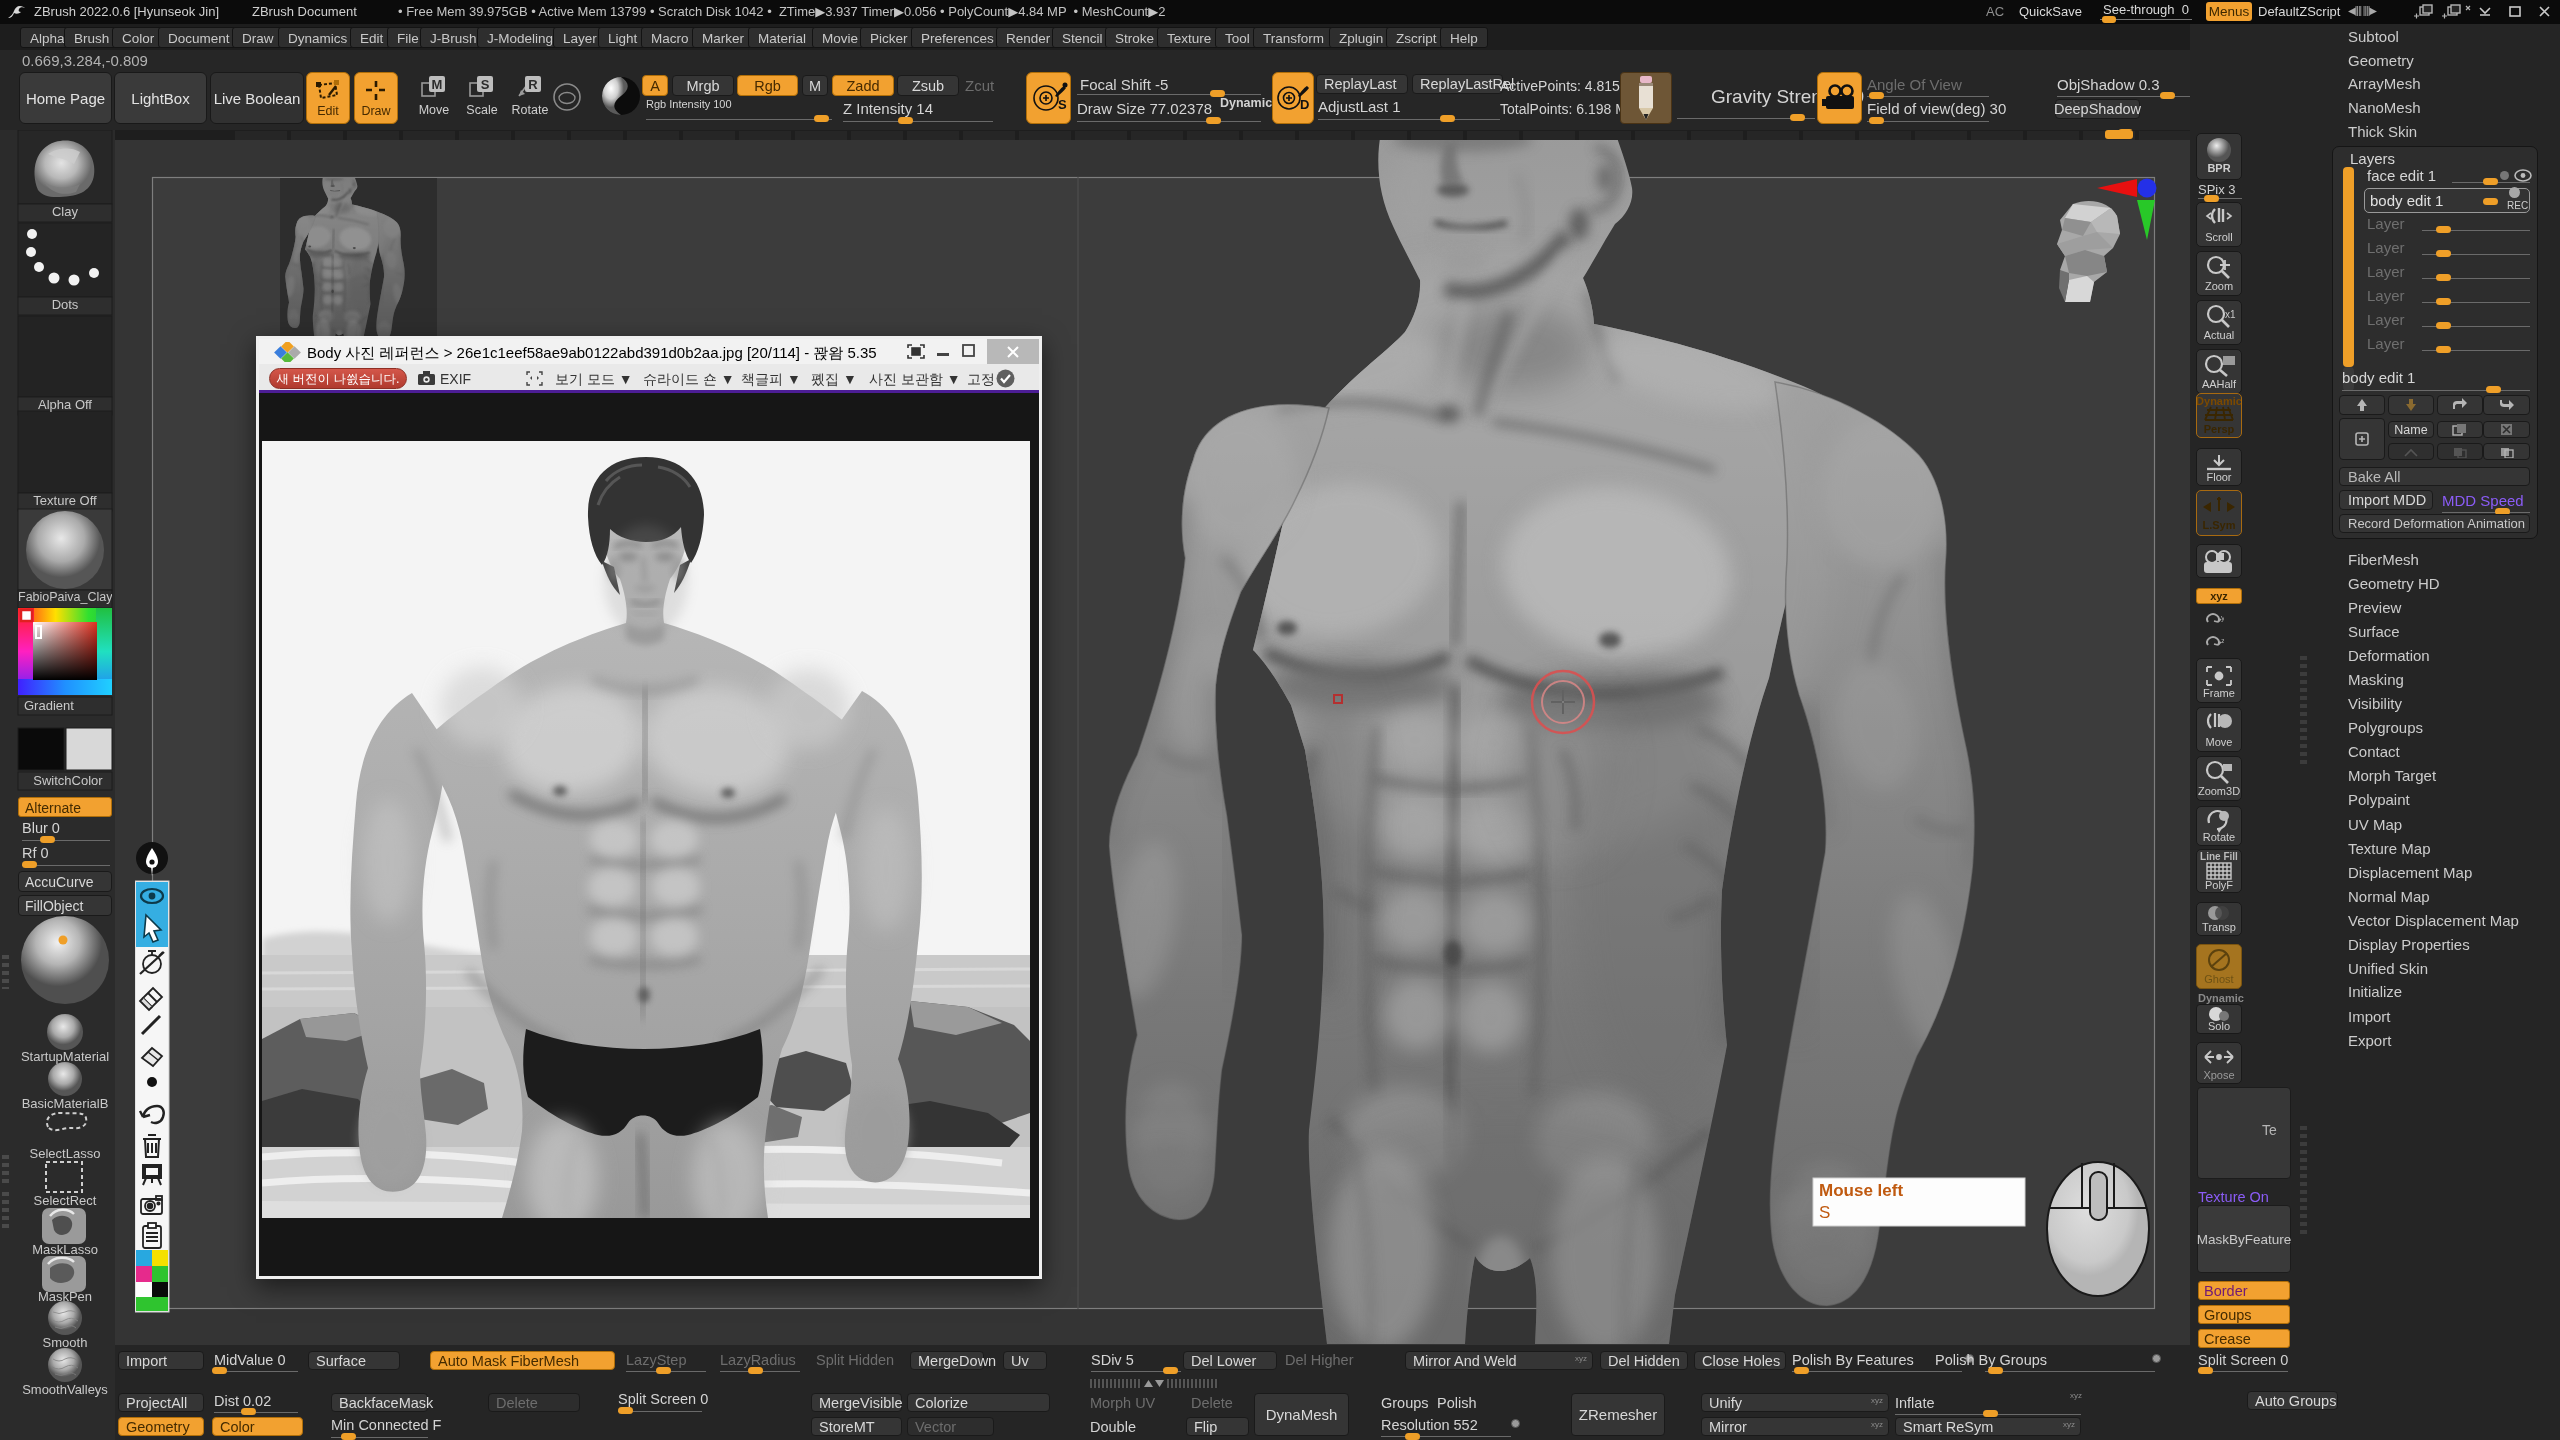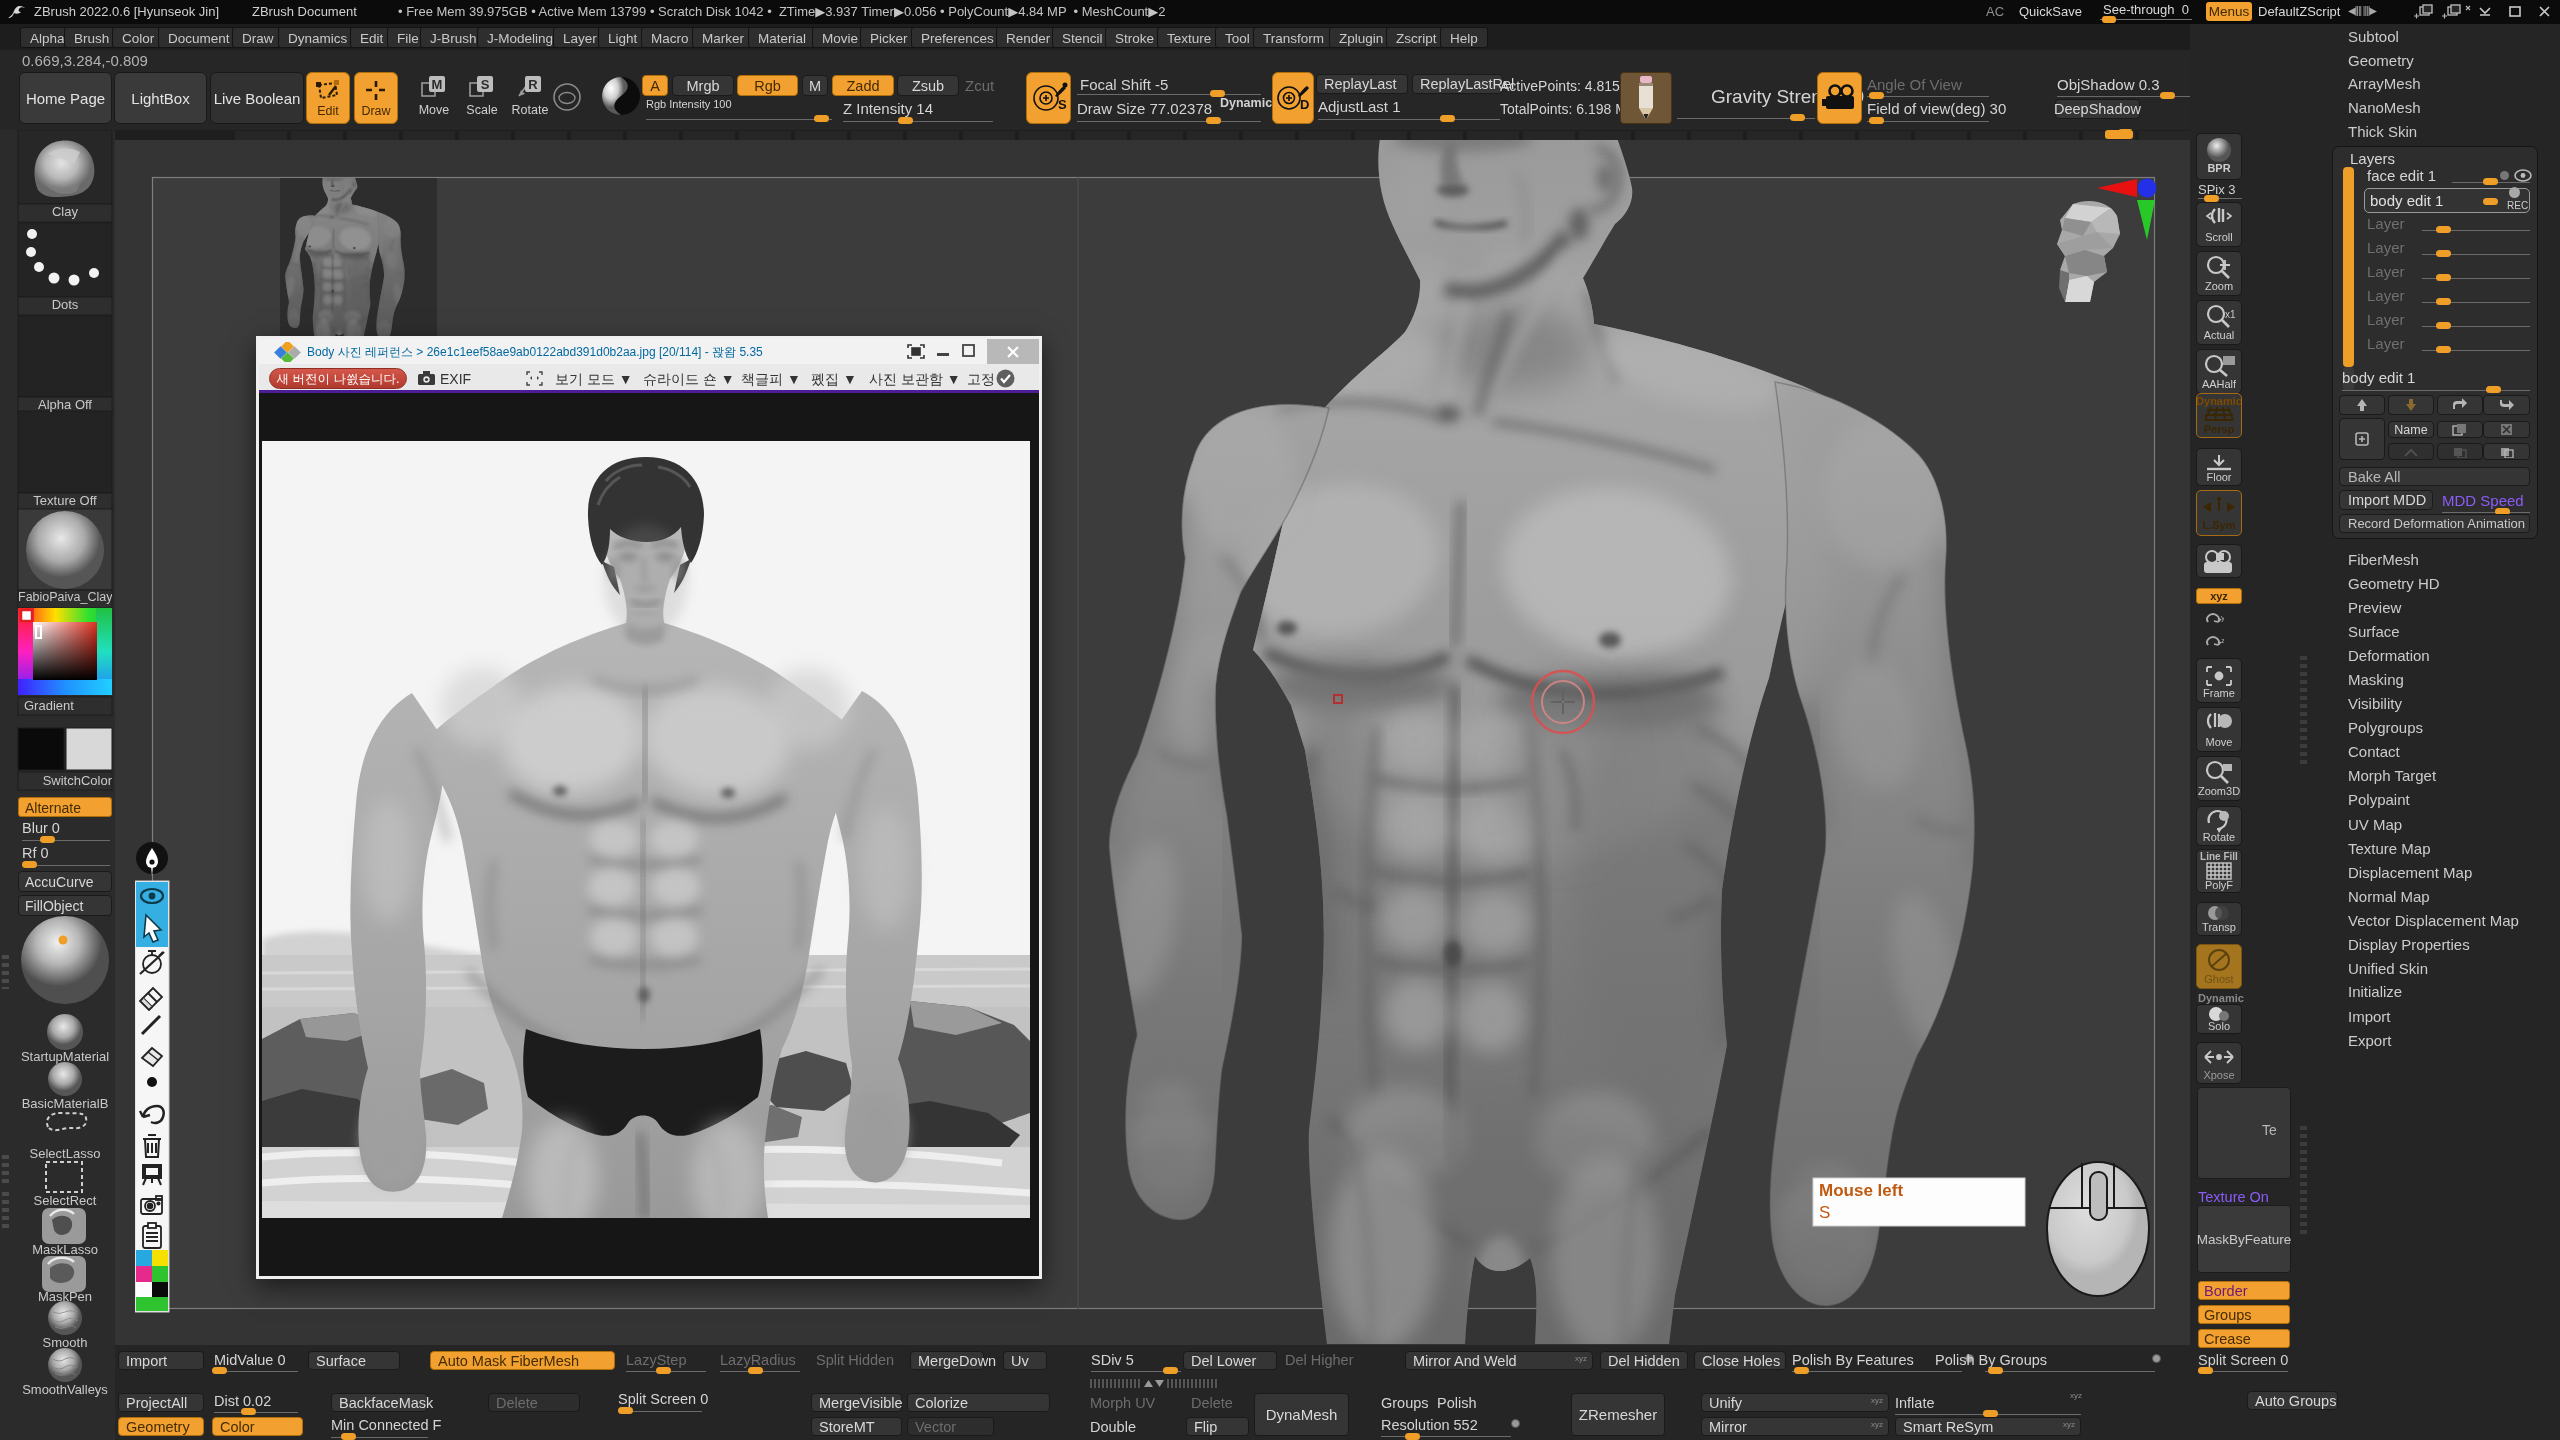--- a/index.html
+++ b/index.html
@@ -368,21 +368,21 @@
           <path d="M52 1237 q7 4 13 0 q7 -4 13 1" fill="none"></path>
           <path d="M55 1244 q6 3 11 0 q5 -3 10 1" fill="none"></path>
         </g>
   </svg>
   <div class="celllabel" style="top:74px">Clay</div>
   <div class="celllabel" style="top:167px">Dots</div>
   <div class="celllabel" style="top:267px">Alpha Off</div>
   <div class="celllabel" style="top:363px">Texture Off</div>
   <div class="celllabel" style="top:460px;font-size:12.5px;overflow:hidden;white-space:nowrap">FabioPaiva_Clay2</div>
   <div class="celllabel" style="top:568px;text-align:left;padding-left:6px">Gradient</div>
-  <div class="celllabel" style="top:643px;text-align:right;padding-left:6px">SwitchColor</div>
+  <div class="celllabel" style="top:643px;text-align:center;padding-left:6px">SwitchColor</div>
   <div class="abs orange" style="left:18px;top:667px;width:94px;height:20px;border-radius:3px;font-size:14px;line-height:20px;padding-left:6px;color:#442b00">Alternate</div>
   <span class="txt" style="left:22px;top:690px;font-size:14.5px">Blur 0</span>
   <div class="track" style="left:22px;top:710px;width:88px"></div>
   <div class="handle" style="left:40px;top:706px"></div>
   <span class="txt" style="left:22px;top:715px;font-size:14.5px">Rf 0</span>
   <div class="track" style="left:22px;top:735px;width:88px"></div>
   <div class="handle" style="left:22px;top:731px"></div>
   <div class="chip" style="left:18px;top:741px;width:94px;height:21px;justify-content:flex-start;padding-left:6px;font-size:14px">AccuCurve</div>
   <div class="chip" style="left:18px;top:765px;width:94px;height:21px;justify-content:flex-start;padding-left:6px;font-size:14px">FillObject</div>
   <div class="celllabel" style="top:919px">StartupMaterial</div>
@@ -679,21 +679,21 @@
 <div id="photowin">
   <div class="wtitle">
     <svg class="abs" style="left:14px;top:3px" width="30" height="20" viewBox="0 0 30 20">
           <g>
             <rect x="10" y="0" width="9" height="9" transform="rotate(45 14.5 4.5)" fill="#f0a020"></rect>
             <rect x="3" y="6" width="9" height="9" transform="rotate(45 7.5 10.5)" fill="#3a7edc"></rect>
             <rect x="17" y="6" width="9" height="9" transform="rotate(45 21.5 10.5)" fill="#aaaaaa"></rect>
             <rect x="10" y="12" width="9" height="9" transform="rotate(45 14.5 16.5)" fill="#57b93a"></rect>
           </g>
         </svg>
-    <span class="abs kor" style="left:48px;top:5px;font-size:12px;color:#0369a1">Body 사진 레퍼런스 &gt; 26e1c1eef58ae9ab0122abd391d0b2aa.jpg [20/114] - 꽍왐 5.35</span>
+    <span class="abs kor" style="left:48px;top:5px;font-size:15px;color:#000000">Body 사진 레퍼런스 &gt; 26e1c1eef58ae9ab0122abd391d0b2aa.jpg [20/114] - 꽍왐 5.35</span>
     <svg class="abs" style="left:648px;top:5px" width="18" height="15" viewBox="0 0 18 15">
           <g fill="none" stroke="#333" stroke-width="1.6">
             <path d="M1 4 l0 -3 4 0 M13 1 l4 0 0 3 M17 11 l0 3 -4 0 M5 14 l-4 0 0 -3"></path>
             <rect x="5" y="4" width="8" height="7" fill="#333"></rect>
           </g>
         </svg>
     <div class="abs" style="left:678px;top:14px;width:12px;height:2.5px;background:#444"></div>
     <svg class="abs" style="left:703px;top:5px" width="13" height="13" viewBox="0 0 13 13">
           <rect x="1" y="1" width="11" height="11" fill="none" stroke="#444" stroke-width="1.8"></rect>
         </svg>

